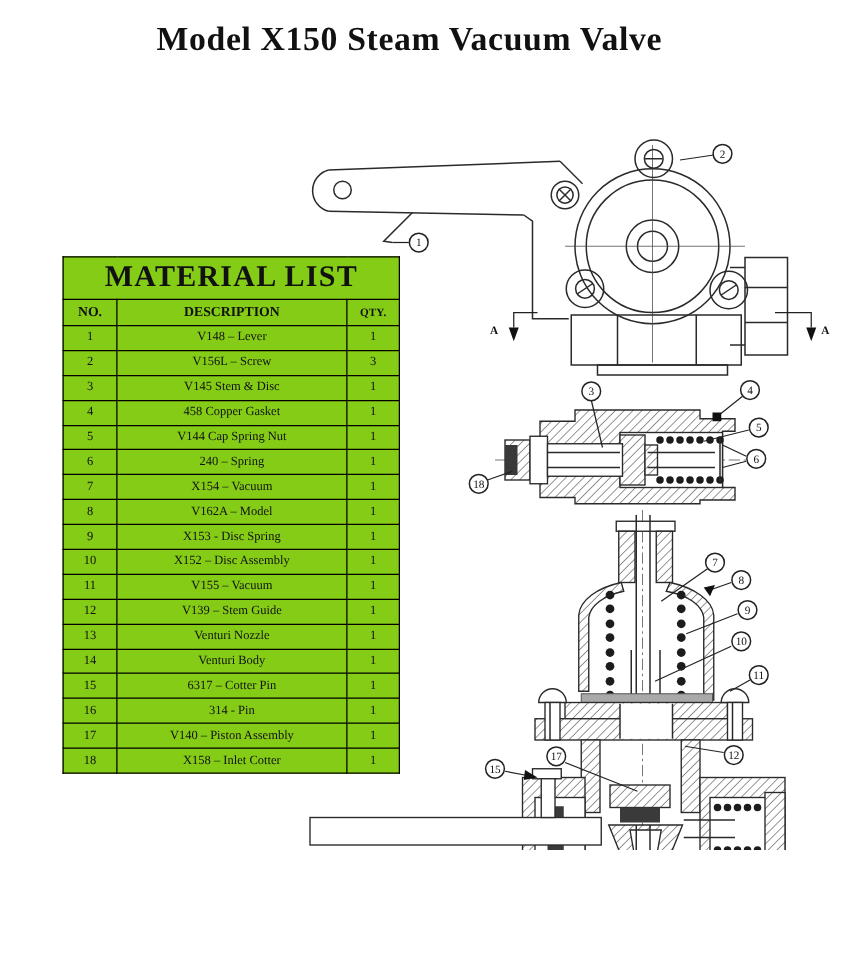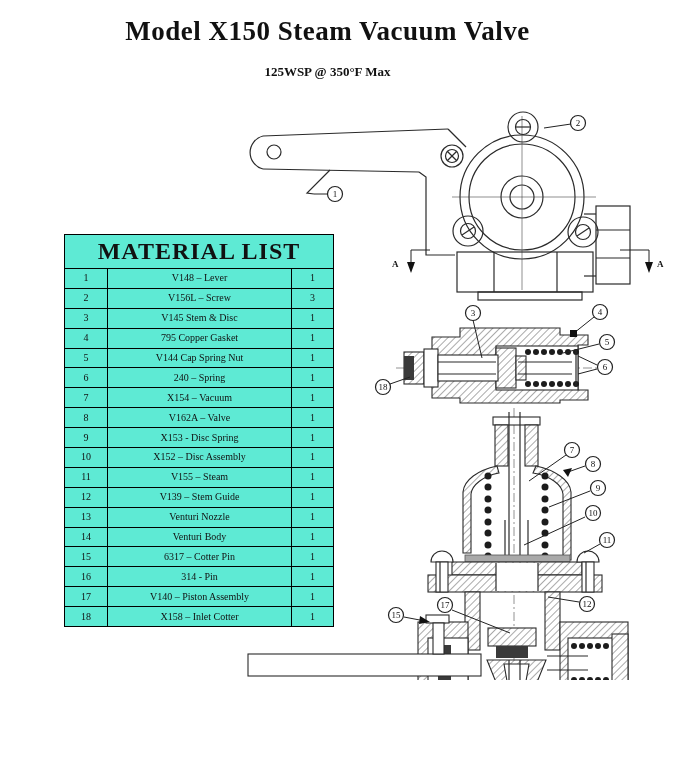--- a/index.html
+++ b/index.html
@@ -2,22 +2,22 @@
 <html><head>
 <meta charset="utf-8">
 <style>
   html,body{margin:0;padding:0;background:#fff;}
   .page{position:relative;width:683px;height:680px;background:#fff;overflow:hidden;
         font-family:"Liberation Serif",serif;color:#111;}
   .doc-title{position:absolute;top:16px;left:0;width:655px;text-align:center;
              font-size:27px;font-weight:bold;letter-spacing:.5px;}
   .doc-subtitle{position:absolute;top:64px;left:0;width:655px;text-align:center;
              font-size:13px;font-weight:bold;}
-  table.mat{position:absolute;left:64px;top:205px;width:269px;border-collapse:collapse;
-            table-layout:fixed;background:#5eead4;margin-top:29px;}
+  table.mat{position:absolute;left:50px;top:205px;width:269px;border-collapse:collapse;
+            table-layout:fixed;background:#84cc16;}
   table.mat th,table.mat td{border:1.6px solid #000;text-align:center;padding:0;overflow:hidden;}
   tr.title-row th{font-size:24px;font-weight:bold;letter-spacing:1px;height:33px;}
   tr.head-row th{font-size:11px;height:20px;}
   tr.head-row th.qty{font-size:9px;}
   table.mat td{font-size:10px;height:18.9px;line-height:1;}
   svg.diagram{position:absolute;left:0;top:0;}
   svg .ln{stroke:#2a2a2a;stroke-width:1.2;fill:none;}
   svg .thin{stroke:#444;stroke-width:.6;fill:none;}
   svg .cl{stroke:#777;stroke-width:.8;fill:none;stroke-dasharray:9 3 2 3;}
   svg .hz{fill:url(#hatch);stroke:#2a2a2a;stroke-width:1.1;}
@@ -29,87 +29,91 @@
   svg .ldr{stroke:#222;stroke-width:1;fill:none;}
   svg .sect{font-family:"Liberation Serif",serif;font-size:9px;font-weight:bold;fill:#111;}
   svg .arr{fill:#111;stroke:none;}
 </style>
 </head>
 <body>
 
 <div class="page">
 
   <div class="doc-title">Model X150 Steam Vacuum Valve</div>
-  <div class="doc-subtitle">125WSP @ 350°F Max</div>
 
   <table class="mat">
     <colgroup>
         <col style="width:43px">
         <col style="width:184px">
         <col style="width:42px">
       </colgroup>
     <thead>
       <tr class="title-row">
         <th colspan="3">MATERIAL LIST</th>
       </tr>
+      <tr class="head-row">
+        <th>NO.</th>
+        <th>DESCRIPTION</th>
+        <th class="qty">QTY.</th>
+      </tr>
     </thead>
     <tbody>
         <tr>
           <td>1</td>
           <td>V148 – Lever</td>
           <td>1</td>
         </tr>
         <tr>
           <td>2</td>
           <td>V156L – Screw</td>
           <td>3</td>
         </tr>
         <tr>
           <td>3</td>
           <td>V145 Stem &amp; Disc</td>
           <td>1</td>
         </tr>
         <tr>
           <td>4</td>
-          <td>795 Copper Gasket</td>
+          <td>458 Copper Gasket</td>
           <td>1</td>
         </tr>
         <tr>
           <td>5</td>
           <td>V144 Cap Spring Nut</td>
           <td>1</td>
         </tr>
         <tr>
           <td>6</td>
           <td>240 – Spring</td>
           <td>1</td>
         </tr>
         <tr>
           <td>7</td>
           <td>X154 – Vacuum</td>
           <td>1</td>
         </tr>
         <tr>
           <td>8</td>
-          <td>V162A – Valve</td>
+          <td>V162A – Model</td>
           <td>1</td>
         </tr>
         <tr>
           <td>9</td>
           <td>X153 - Disc Spring</td>
           <td>1</td>
         </tr>
         <tr>
           <td>10</td>
           <td>X152 – Disc Assembly</td>
           <td>1</td>
         </tr>
         <tr>
           <td>11</td>
-          <td>V155 – Steam</td>
+          <td>V155 – Vacuum</td>
           <td>1</td>
         </tr>
         <tr>
           <td>12</td>
           <td>V139 – Stem Guide</td>
           <td>1</td>
         </tr>
         <tr>
           <td>13</td>
           <td>Venturi Nozzle</td>

